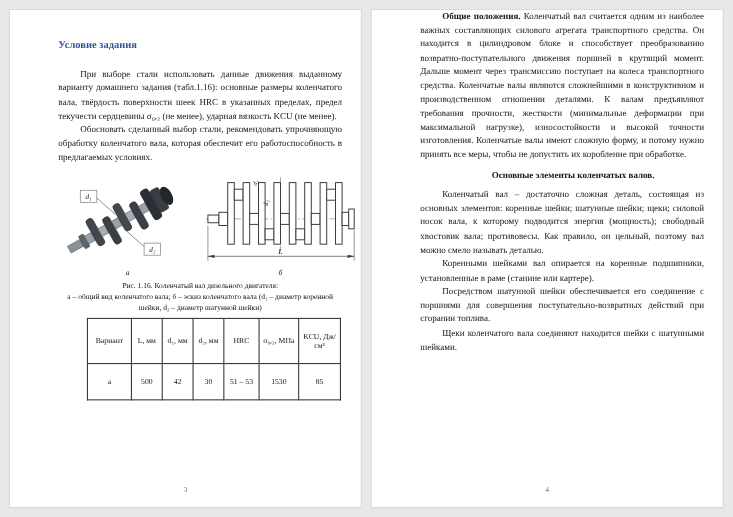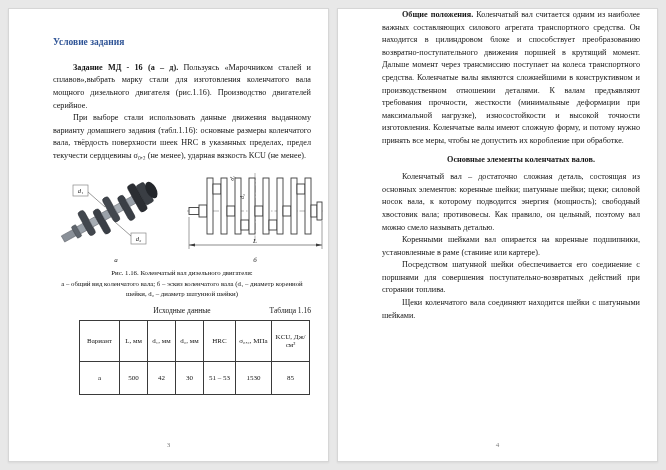--- a/index.html
+++ b/index.html
@@ -55,24 +55,24 @@
 </head>
 <body>
 
 <div class="viewer">
 
   <div class="page page-left">
     <div class="content">
 
       <div class="doc-heading">Условие задания</div>
 
-      <p class="body"><b>Задание МД - 16 (а – д).</b> <span>Пользуясь «Марочником сталей и сплавов»,выбрать марку стали для изготовления коленчатого вала мощного дизельного двигателя (рис.1.16). Производство двигателей серийное.</span></p>
 
       <p class="body">При выборе стали использовать данные движения выданному варианту домашнего задания (табл.1.16): основные размеры коленчатого вала, твёрдость поверхности шеек HRC в указанных пределах, предел текучести сердцевины σ₀,₂ (не менее), ударная вязкость KCU (не менее).</p>
 
+      <p class="body">Обосновать сделанный выбор стали, рекомендовать упрочняющую обработку коленчатого вала, которая обеспечит его работоспособность в предлагаемых условиях.</p>
 
       <div class="fig-row">
 
         <div class="fig-col">
           <svg width="122" height="78" viewBox="0 0 122 78">
             <g transform="translate(8,62) rotate(-29)">
               <rect x="0" y="-3.5" width="13" height="7" fill="#8a9098" stroke="#565b62" stroke-width="0.5"></rect>
               <rect x="13" y="-6.5" width="5" height="13" rx="1" fill="#5f656d" stroke="#3c4147" stroke-width="0.5"></rect>
               <rect x="18" y="-4" width="7" height="8" fill="#9aa1a9" stroke="#565b62" stroke-width="0.5"></rect>
               <rect x="25" y="-16" width="7" height="27" rx="3" fill="#42474e" stroke="#2b2f34" stroke-width="0.5"></rect>
@@ -133,24 +133,20 @@
           </svg>
           <div class="fig-label">б</div>
         </div>
       </div>
 
       <div class="caption">
         <div>Рис. 1.16. Коленчатый вал дизельного двигателя:</div>
         <div>а – общий вид коленчатого вала; б – эскиз коленчатого вала (d₁ – диаметр коренной шейки, d₂ – диаметр шатунной шейки)</div>
       </div>
 
-      <div class="table-title-row">
-        <span class="pre">Исходные данные</span>
-        <span class="ttl">Таблица 1.16</span>
-      </div>
 
       <table class="data">
         <colgroup>
           <col style="width:40px">
             <col style="width:28px">
             <col style="width:28px">
           <col style="width:28px">
             <col style="width:32px">
             <col style="width:36px">
           <col style="width:38px">

